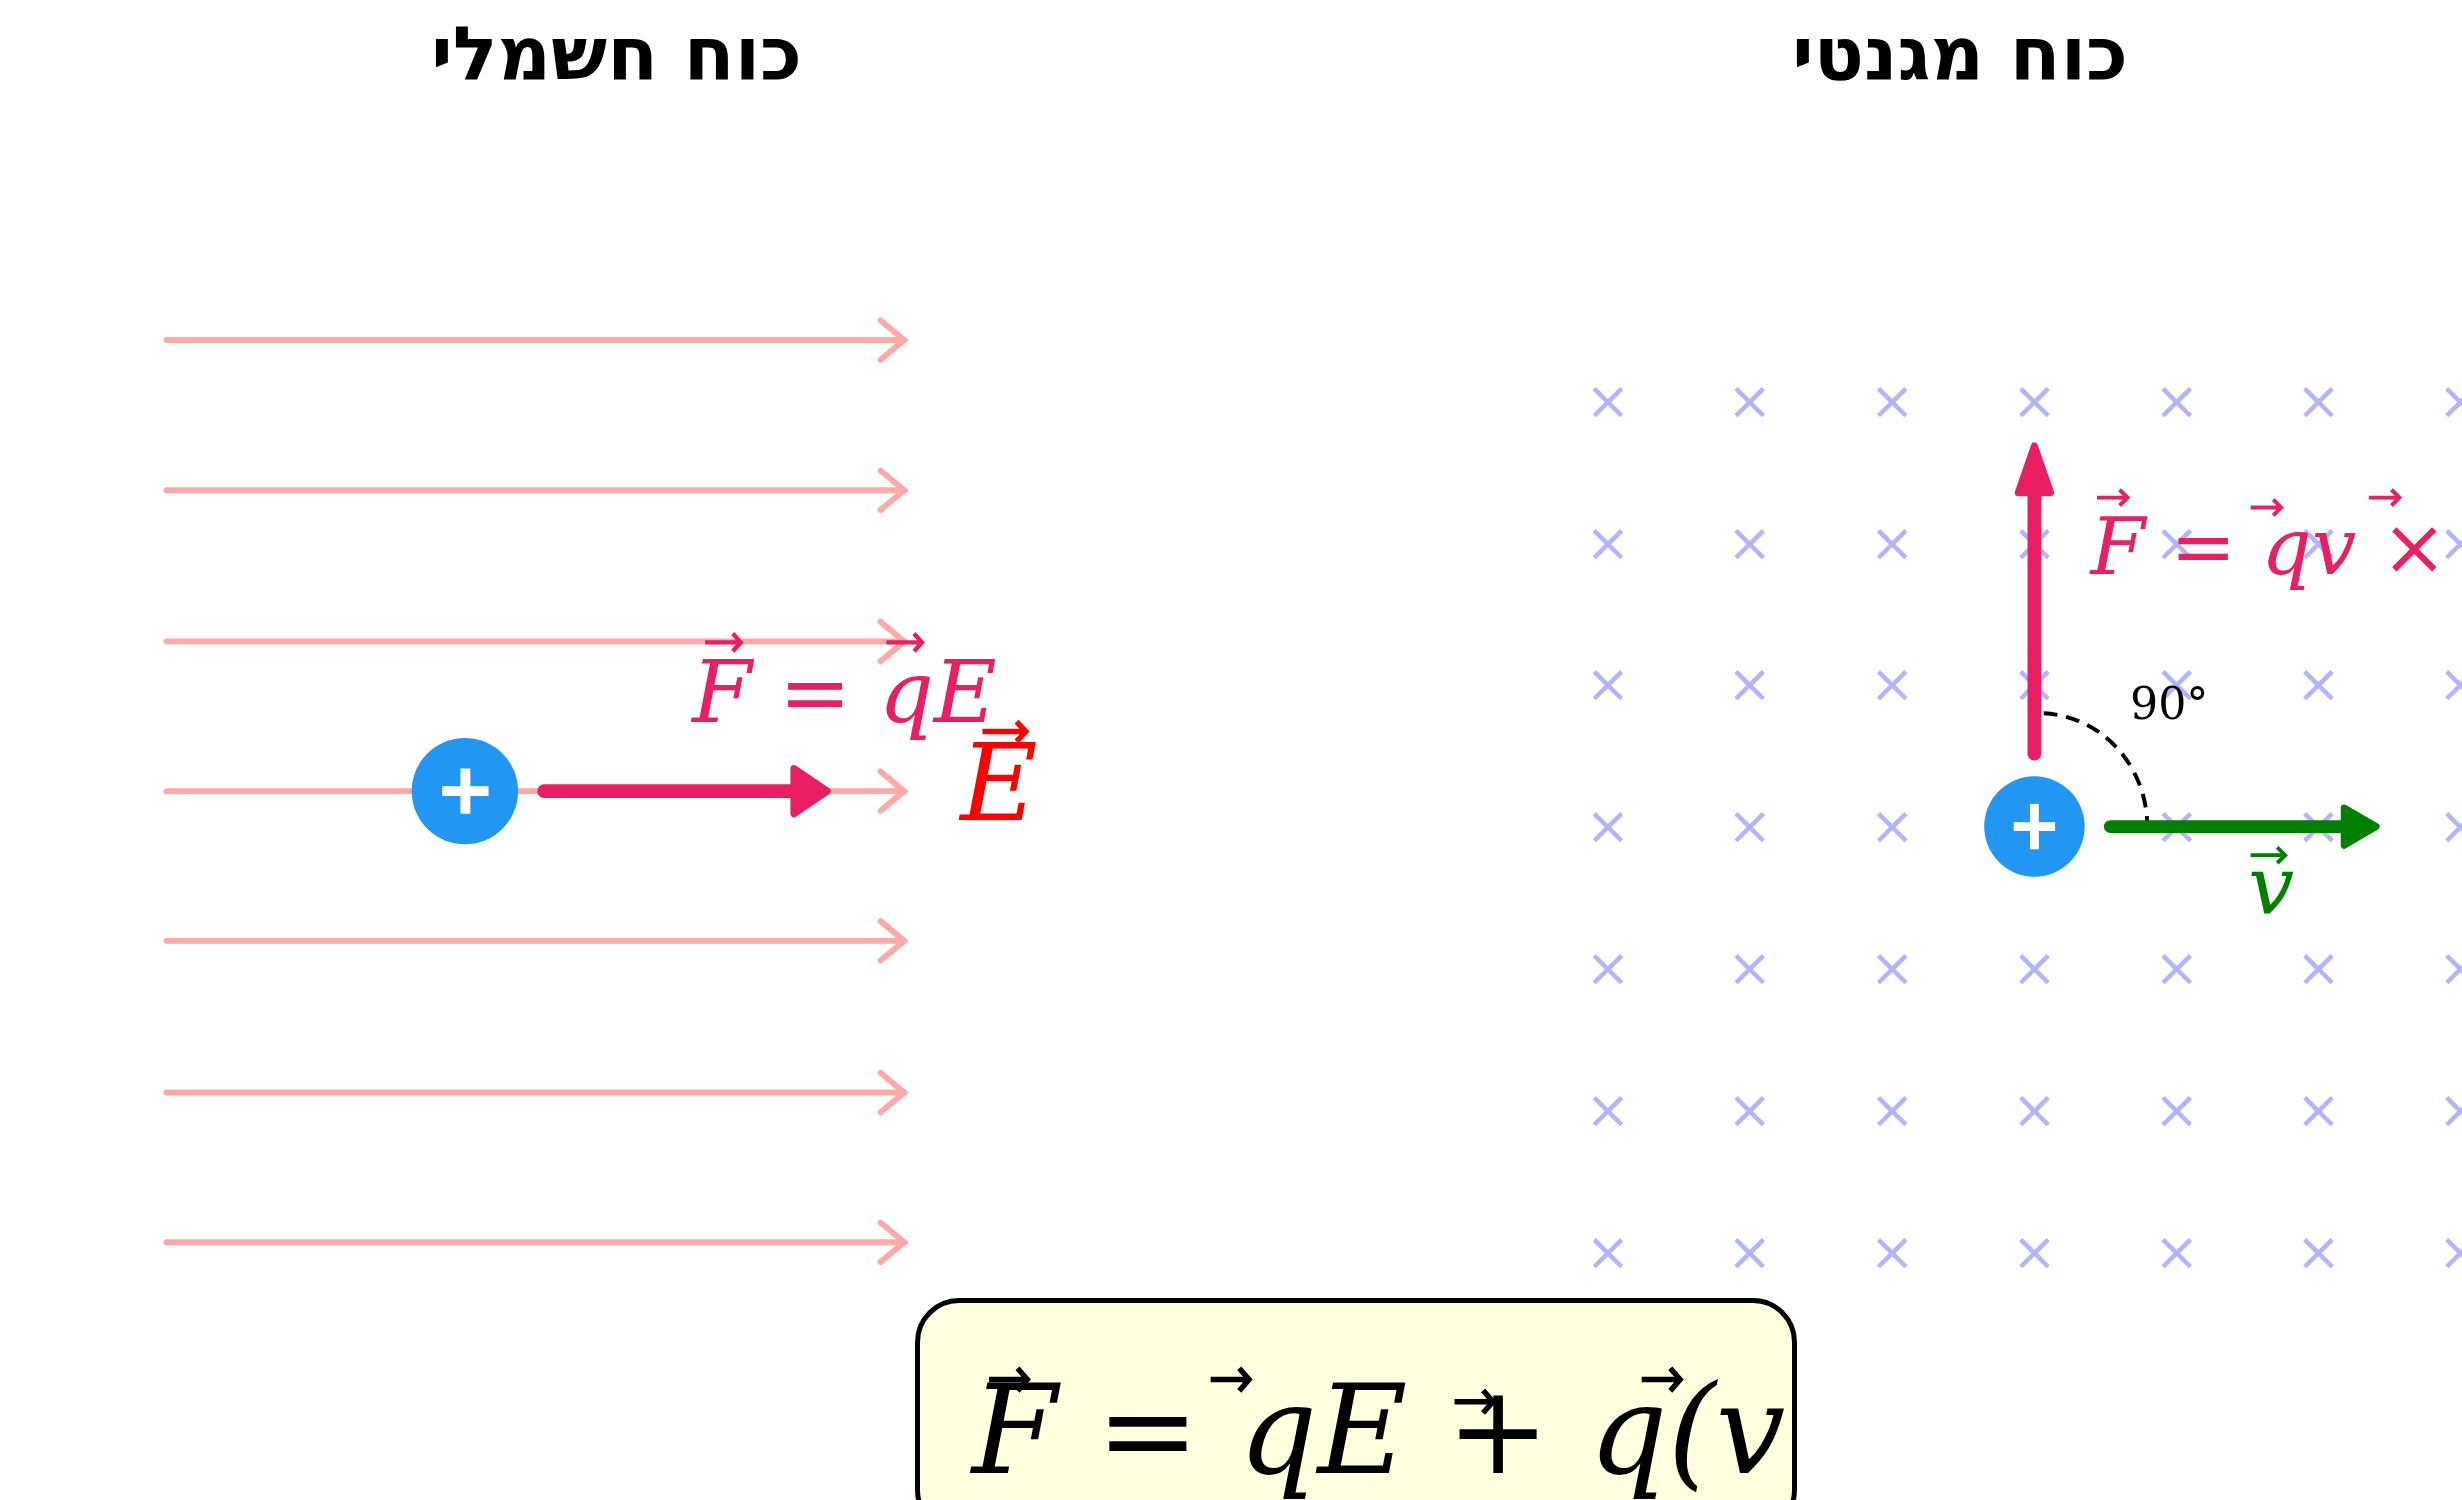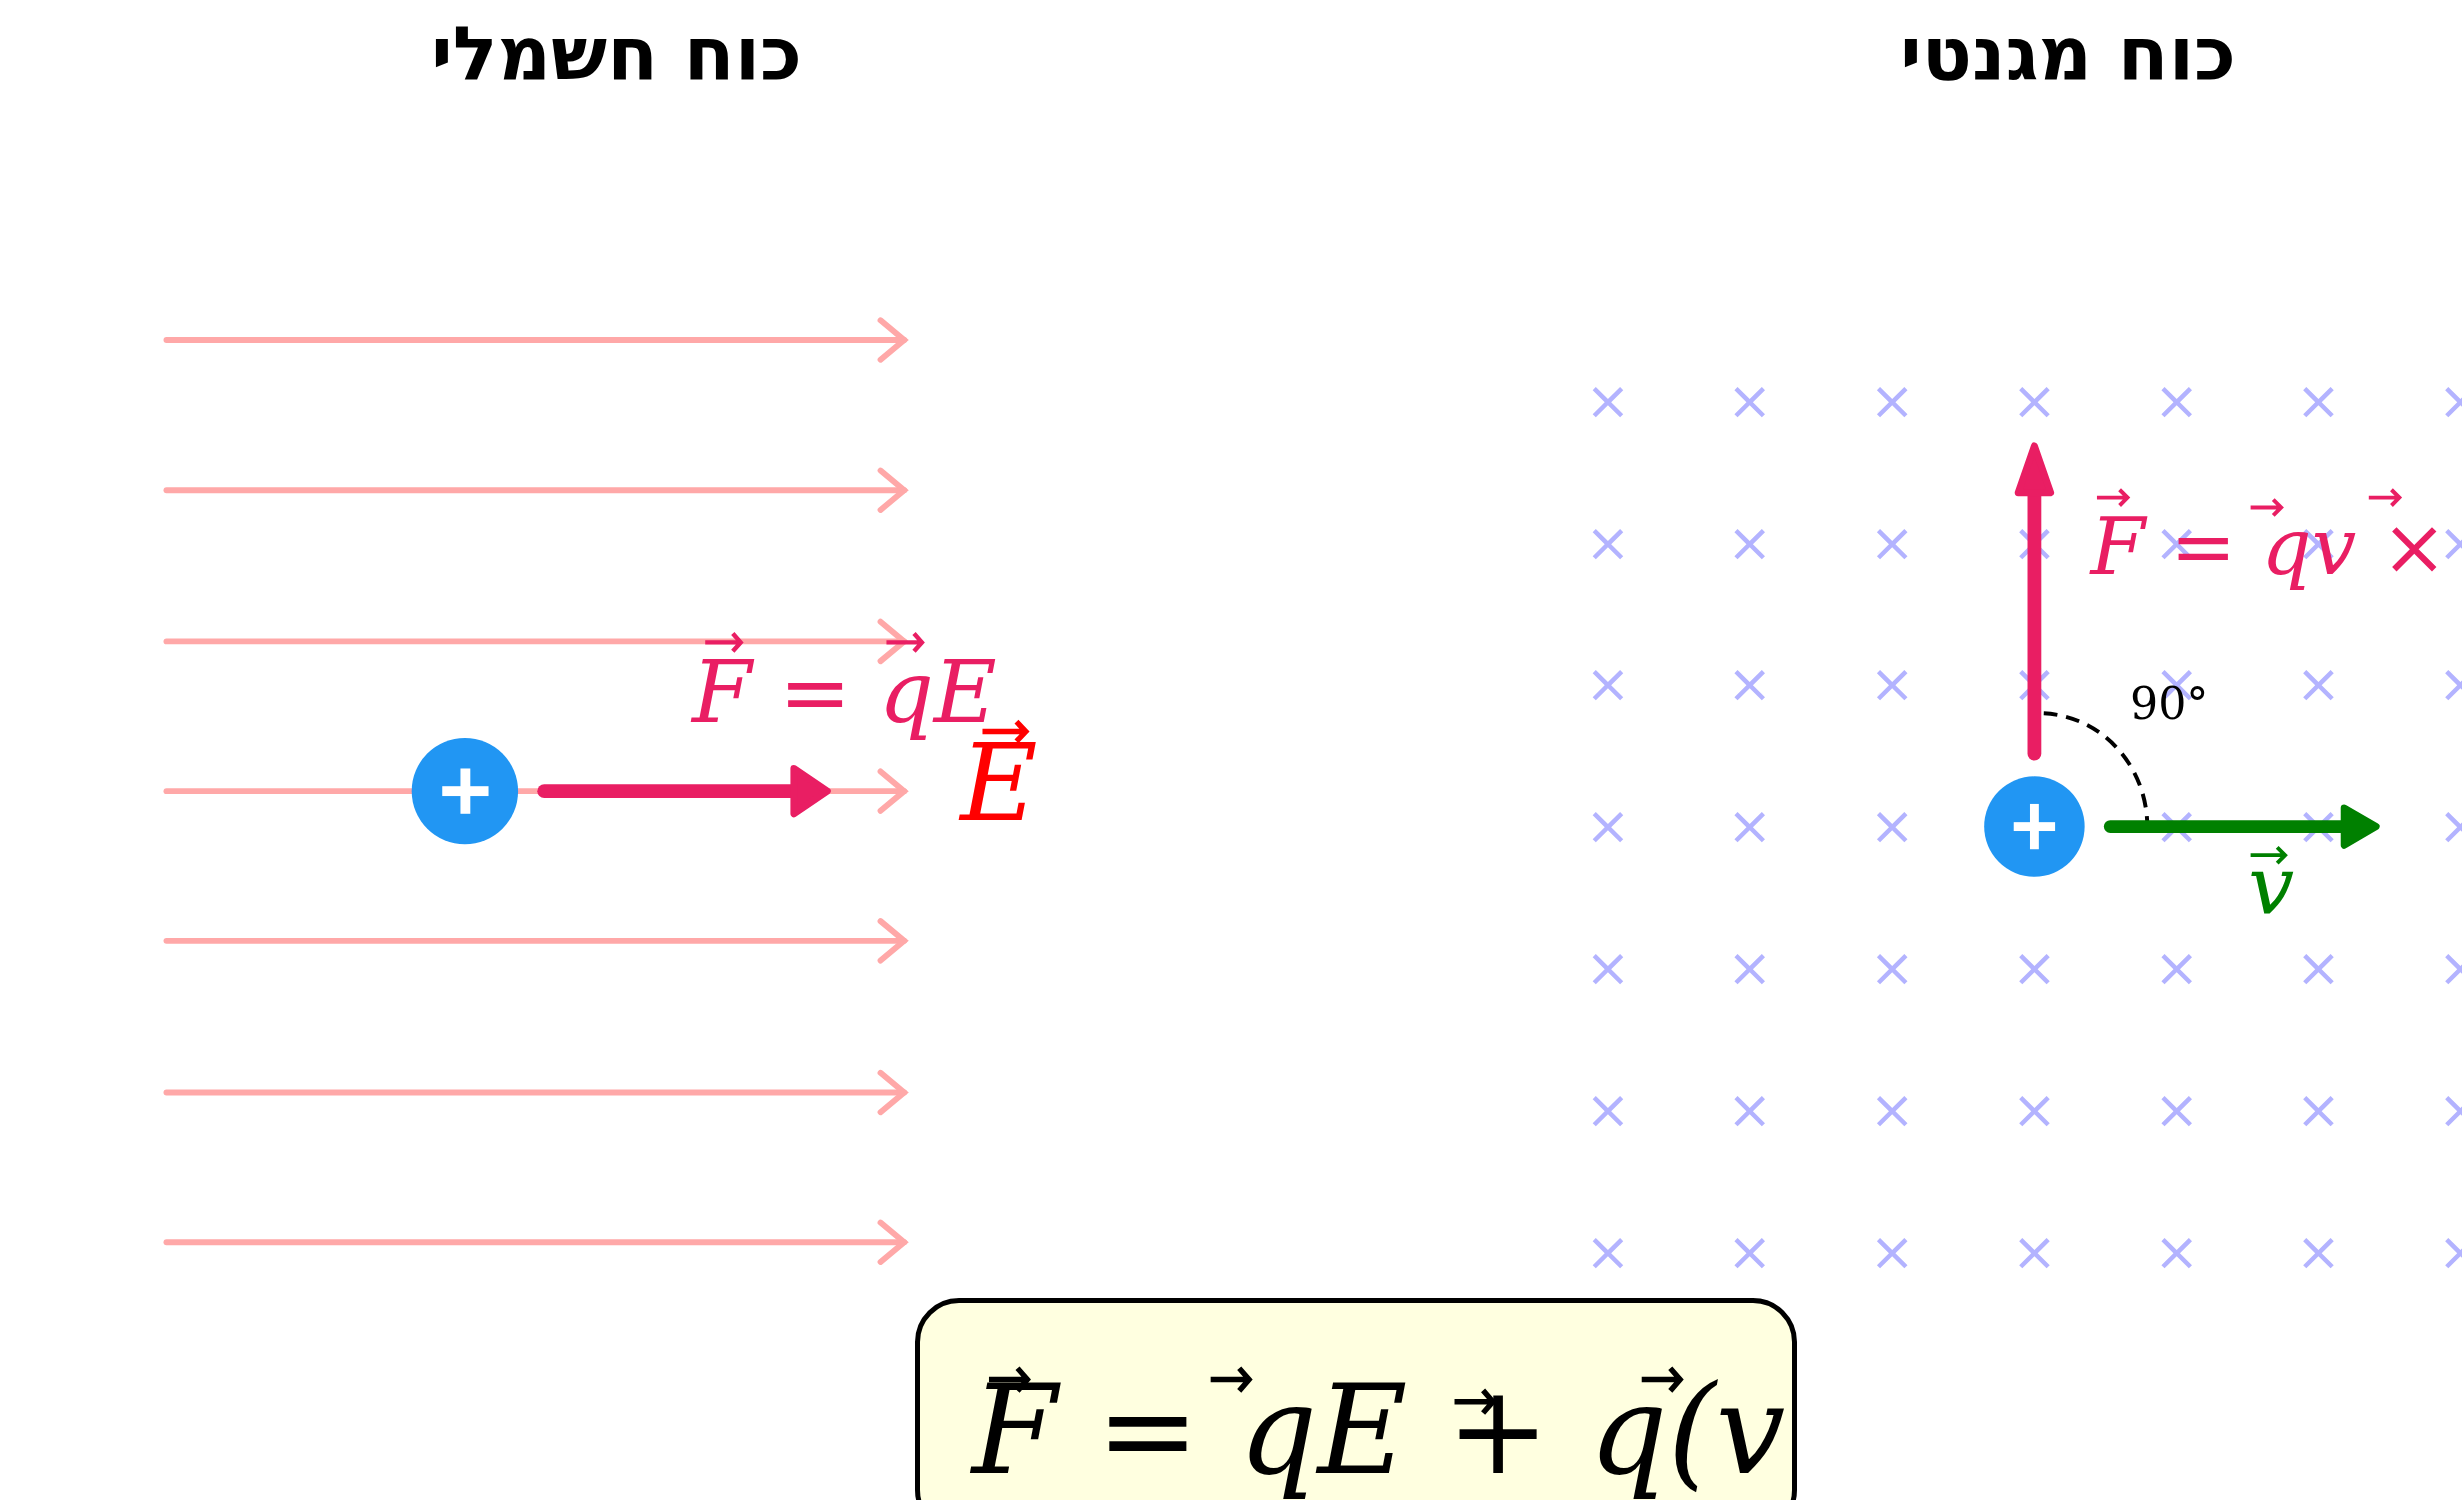--- a/index.html
+++ b/index.html
@@ -2,21 +2,21 @@
 <html style="font-size:7.9px"><head>
 <meta charset="utf-8">
 <style>
   html, body { margin: 0; padding: 0; background: #ffffff; }
   body { width: 2748px; height: 1501px; position: relative; overflow: hidden; }
   .title {
     position: absolute; top: 9.8px; font-family: "DejaVu Sans", sans-serif;
     font-weight: bold; font-size: 74px; color: #000; direction: rtl; white-space: nowrap;
   }
   #title-left { left: 428px; width: 374px; text-align: right; }
-  #title-right { left: 1901px; width: 335px; text-align: center; }
+  #title-right { left: 1793px; width: 335px; text-align: center; }
   svg#canvas { position: absolute; left: 0; top: 0; }
   .math { font-family: "DejaVu Serif", "Liberation Serif", serif; font-style: italic; }
   .plain { font-family: "DejaVu Sans", sans-serif; }
   .formula-box {
     position: absolute; left: 915px; top: 1298px; width: 882px; height: 236px;
     background: #FFFFE0; border: 5.9px solid #000; border-radius: 44px; box-sizing: border-box;
   }
 </style>
 </head>
 <body>

